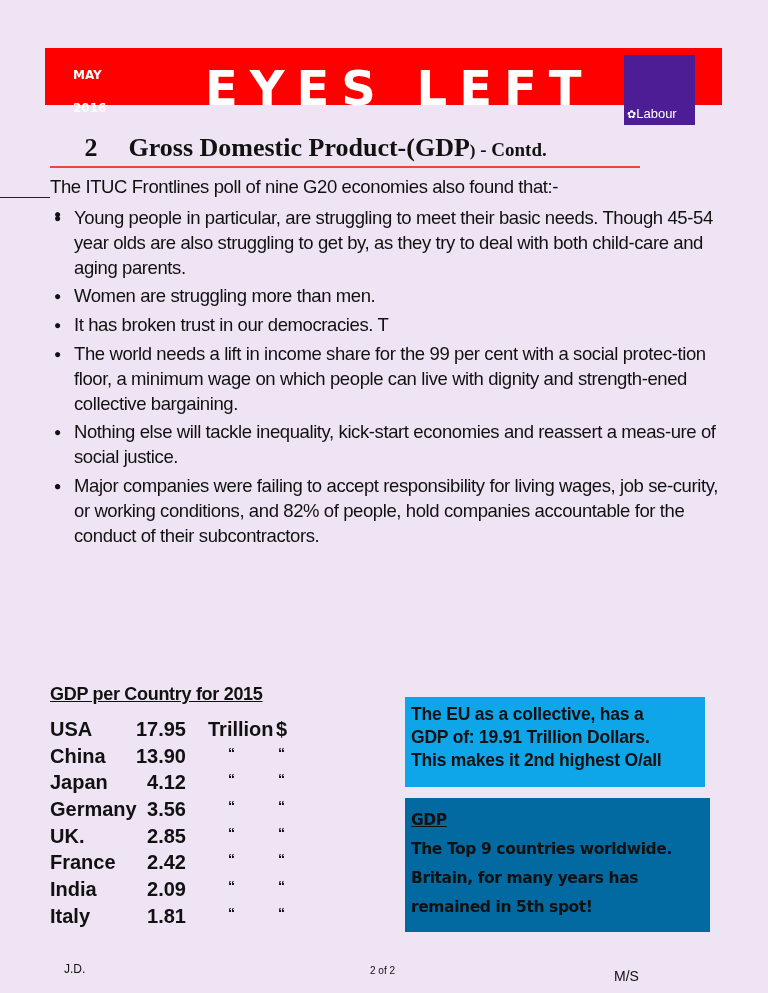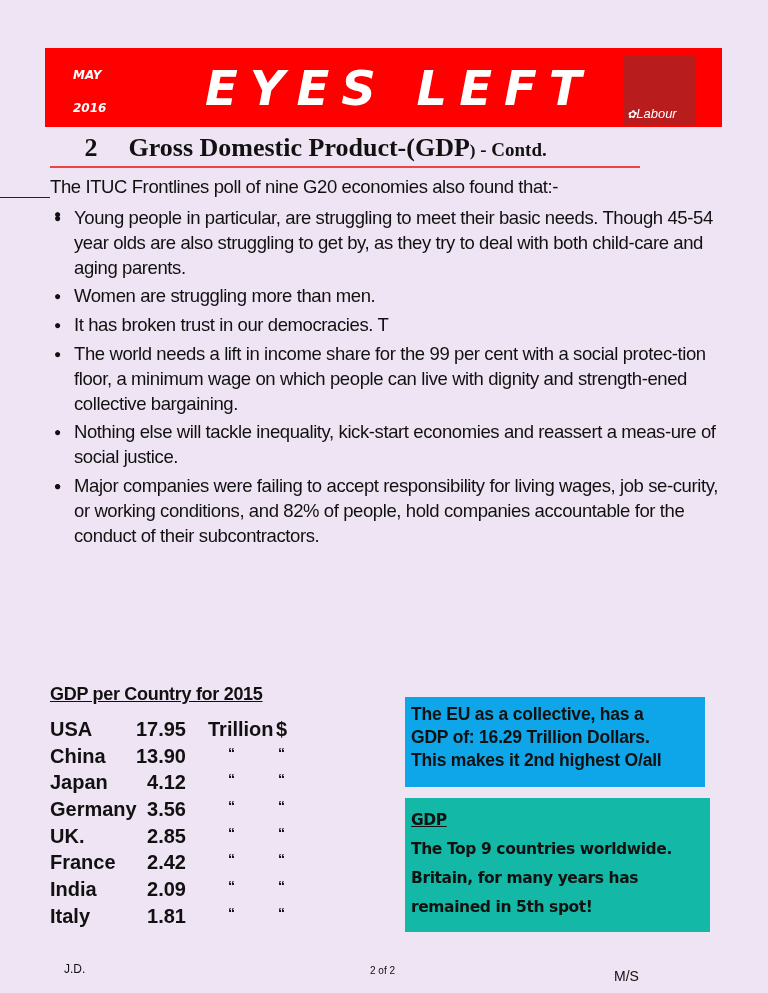--- a/index.html
+++ b/index.html
@@ -3,38 +3,37 @@
 <meta charset="utf-8">
 <style>
   html, body { margin: 0; padding: 0; }
   body {
     width: 768px; height: 993px; position: relative; overflow: hidden;
     background: #efe4f3;
     font-family: "Liberation Sans", sans-serif;
     color: #111;
   }
   .banner {
-    position: absolute; left: 45px; top: 48px; width: 677px; height: 79px;
+    position: absolute; left: 45px; top: 48px; width: 677px; height: 57px;
     background: #ff0000;
-    font-style: italic;
   }
   .banner .date {
     position: absolute; left: 28px; color: #fff; font-weight: bold;
     font-family: "DejaVu Sans", sans-serif; font-size: 12px;
   }
   .banner .month { top: 20px; }
   .banner .year { top: 53px; }
   .banner .title {
     position: absolute; left: 160px; top: 8px; color: #fff;
     font-family: "DejaVu Sans", sans-serif; font-weight: bold;
     font-size: 48px; letter-spacing: 12px; line-height: 64px; white-space: nowrap;
   }
   .banner .logo {
     position: absolute; left: 579px; top: 7px; width: 71px; height: 70px;
-    background: #b91c1c;
+    background: #4c1d95;
   }
   .banner .logo span {
     position: absolute; left: 3px; bottom: 4px; color: #fff; font-size: 13px;
     white-space: nowrap;
   }
   .heading {
     position: absolute; left: 50px; top: 133px; width: 590px;
     border-bottom: 2px solid #ef4444;
     font-family: "Liberation Serif", serif; font-weight: bold; font-size: 26px;
     line-height: 30px; white-space: nowrap;
@@ -73,21 +72,21 @@
   .c-u2 { left: 226px; }
   .c-q1 { left: 178px; font-size: 14px; }
   .c-q2 { left: 228px; font-size: 14px; }
   .eu-box {
     position: absolute; left: 405px; top: 697px; width: 300px; height: 90px;
     background: #0ea5e9; box-sizing: border-box; padding: 6px 0 0 6px;
     font-weight: bold; font-size: 17.5px; line-height: 23px; letter-spacing: -0.2px;
   }
   .top9-box {
     position: absolute; left: 405px; top: 798px; width: 305px; height: 134px;
-    background: #14b8a6; box-sizing: border-box; padding: 8px 0 0 6px;
+    background: #0369a1; box-sizing: border-box; padding: 8px 0 0 6px;
     font-family: "DejaVu Sans", sans-serif; font-weight: bold; font-size: 15.5px;
     line-height: 29px; letter-spacing: -0.4px;
   }
   .top9-box .h { text-decoration: underline; }
   .footer-left { position: absolute; left: 64px; top: 962px; font-size: 12px; }
   .footer-mid { position: absolute; left: 370px; top: 965px; font-size: 10px; }
   .footer-right { position: absolute; left: 614px; top: 968px; font-size: 14px; }
 </style>
 </head>
 <body>
@@ -167,21 +166,21 @@
   <div class="gdp-row">
     <span class="c-name">Italy</span>
     <span class="c-val">1.81</span>
     <span class="c-q1">“</span>
     <span class="c-q2">“</span>
   </div>
 </div>
 
 <div class="eu-box">
   <div>The EU as a collective, has a</div>
-  <div>GDP  of:  16.29 Trillion Dollars.</div>
+  <div>GDP  of:  19.91 Trillion Dollars.</div>
   <div>This makes it  2nd highest O/all</div>
 </div>
 
 <div class="top9-box">
   <div class="h">GDP</div>
   <div>The Top 9 countries worldwide.</div>
   <div>Britain, for many years has</div>
   <div>remained in 5th spot!</div>
 </div>
 

